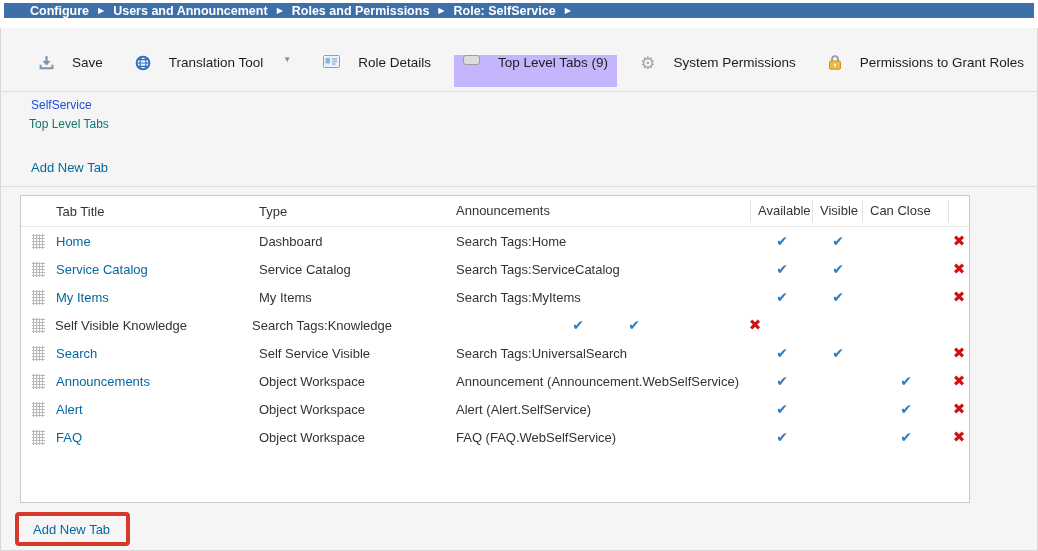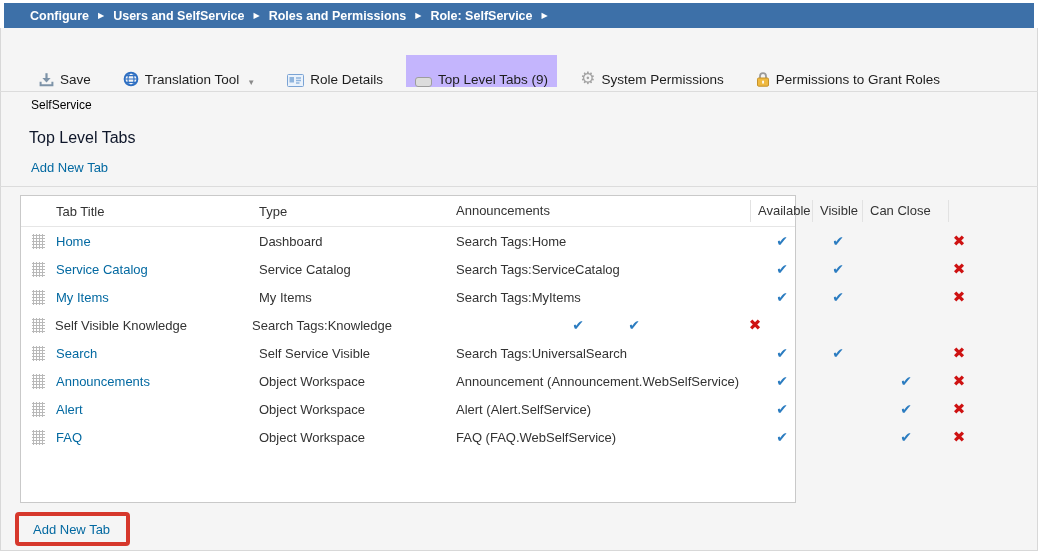--- a/index.html
+++ b/index.html
@@ -2,44 +2,44 @@
 <html><head>
 <meta charset="utf-8">
 <style>
   html,body{margin:0;padding:0;}
   body{font-family:"Liberation Sans","DejaVu Sans",sans-serif;background:#ffffff;}
   .page{position:relative;width:1038px;height:551px;background:#f5f5f5;overflow:hidden;
         box-shadow:inset 0 0 0 1px #d8d8d8;}
 
   
   .topbar-wrap{position:absolute;top:0;left:0;right:0;height:28px;background:#ffffff;padding:3px 4px 0;box-sizing:border-box;}
-  .topbar{height:25px;background:#3d70a8;display:flex;align-items:center;padding-left:26px;color:#ffffff;}
+  .topbar{height:15px;background:#3d70a8;display:flex;align-items:center;padding-left:26px;color:#ffffff;}
   .crumb{font-size:12.5px;font-weight:bold;color:#ffffff;cursor:pointer;white-space:nowrap;}
   .crumb-sep{font-size:8px;margin:0 9px;color:#ffffff;}
 
   
   .toolbar{position:absolute;top:55px;left:30px;height:32px;display:flex;align-items:stretch;gap:14px;}
-  .tb-item{display:flex;align-items:flex-end;gap:6px;padding:0 9px;font-size:13.5px;color:#1d1d1d;cursor:pointer;white-space:nowrap;}
+  .tb-item{display:flex;align-items:flex-start;gap:18px;padding:0 9px;font-size:13.5px;color:#1d1d1d;cursor:pointer;white-space:nowrap;}
   .tb-item.selected{background:#c4b5fd;}
   .tb-icon{display:flex;align-items:center;}
   .gear-glyph{font-size:17px;color:#a3a3a3;line-height:1;}
   .caret{font-size:8px;color:#8a8a8a;margin-left:2px;}
 
   .divider{position:absolute;left:0;right:0;height:1px;background:#dcdcdc;}
   .divider-1{top:91px;}
   .divider-2{top:186px;}
 
   
-  .role-name{position:absolute;top:98px;left:31px;font-size:12px;color:#000000;}
-  .page-title{position:absolute;top:129px;left:29px;font-size:16px;color:#0f172a;}
+  .role-name{position:absolute;top:98px;left:31px;font-size:12px;color:#1d4ed8;}
+  .page-title{position:absolute;top:117px;left:29px;font-size:12px;color:#0f766e;}
   .link{color:#0369a1;cursor:pointer;text-decoration:none;}
   .add-top{position:absolute;top:160px;left:31px;font-size:13px;}
 
   
-  .tbl{position:absolute;top:195px;left:20px;width:776px;height:308px;background:#ffffff;
+  .tbl{position:absolute;top:195px;left:20px;width:950px;height:308px;background:#ffffff;
        border:1px solid #c9c9c9;box-sizing:border-box;}
   .thead{display:flex;align-items:center;height:30px;border-bottom:1px solid #e6e6e6;font-size:13px;color:#333;}
   .trow{display:flex;align-items:center;height:28px;font-size:13px;color:#333;}
   .c{box-sizing:border-box;flex:none;overflow:hidden;white-space:nowrap;}
   .c-handle{width:34px;display:flex;justify-content:center;}
   .c-title{width:204px;padding-left:1px;}
   .c-type{width:197px;}
   .c-config{width:295px;}
   .c-avail{width:62px;text-align:center;}
   .c-vis{width:50px;text-align:center;}
@@ -61,21 +61,21 @@
 </style>
 </head>
 <body>
 
 <div class="page">
 
   <div class="topbar-wrap">
     <div class="topbar" id="breadcrumb">
         <span class="crumb">Configure</span>
         <span class="crumb-sep">▶</span>
-        <span class="crumb">Users and SelfService</span>
+        <span class="crumb">Users and Announcement</span>
         <span class="crumb-sep">▶</span>
         <span class="crumb">Roles and Permissions</span>
         <span class="crumb-sep">▶</span>
         <span class="crumb">Role: SelfService</span>
         <span class="crumb-sep">▶</span>
       </div>
   </div>
 
   <div class="toolbar" id="toolbar">
       <div class="tb-item">

